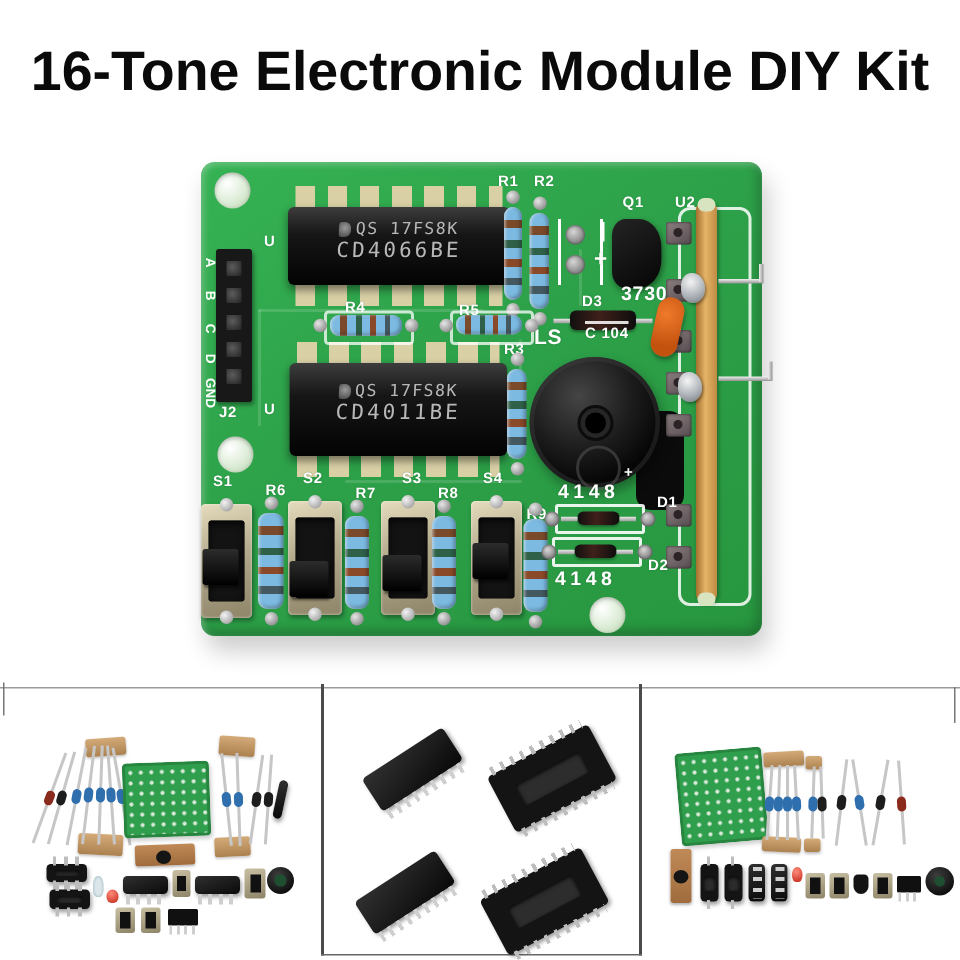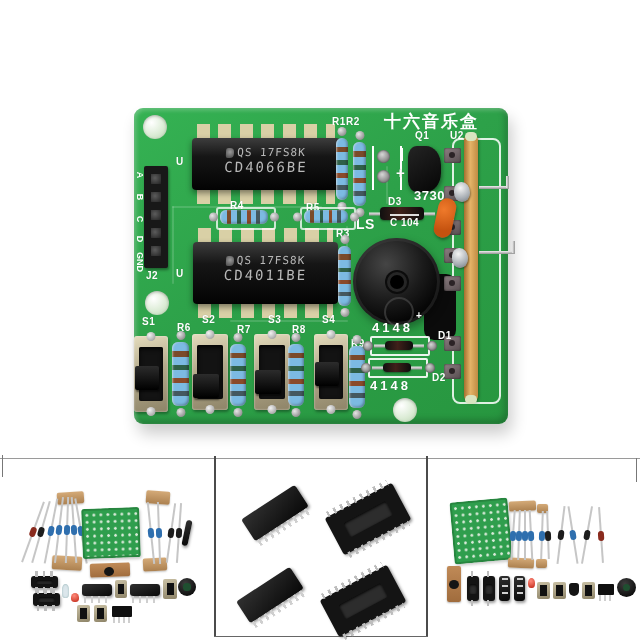--- a/index.html
+++ b/index.html
@@ -137,34 +137,34 @@
         background:repeating-linear-gradient(90deg,#cfcfcf 0 2px,rgba(0,0,0,0) 2px 5px);}
   .ledp{position:absolute;background:radial-gradient(circle at 40% 30%,#ff8a7a,#c02616);border-radius:50% 50% 42% 42%;}
   .ledc{position:absolute;background:rgba(215,227,233,.9);border-radius:45% 45% 35% 35%;box-shadow:inset 0 0 2px #8aa;}
   .transp{position:absolute;background:#141414;border-radius:4px 4px 7px 7px;}
 </style>
 </head>
 <body>
 
 <div id="stage">
 
+  <div id="title">16-Tone Electronic Module DIY Kit</div>
 
   <div id="pcb">
 
     <div class="tr" style="left:38px;top:98px;width:150px;height:2px"></div>
     <div class="tr" style="left:38px;top:98px;width:2px;height:78px"></div>
     <div class="tr" style="left:212px;top:118px;width:2px;height:58px"></div>
     <div class="tr" style="left:96px;top:212px;width:118px;height:2px"></div>
     <div class="tr" style="left:252px;top:58px;width:2px;height:38px"></div>
 
     <div class="hole" style="left:9px;top:7px"></div>
     <div class="hole" style="left:11px;top:183px"></div>
     <div class="hole" style="left:259px;top:290px"></div>
 
-    <div id="cnTitle">十六音乐盒</div>
 
     <div class="lbl" style="left:42px;top:48px">U</div>
     <div class="lbl" style="left:42px;top:160px">U</div>
 
     <div class="ic" style="left:58px;top:16px;width:148px;height:80px">
       <div class="prow top"></div>
       <div class="prow bot"></div>
       <div class="body">
         <div class="l1"><b class="tilogo"></b><span>QS 17FS8K</span></div>
         <div class="l2">CD4066BE</div>
@@ -188,21 +188,21 @@
         <i></i>
       </div>
     <div class="plabel" style="top:62px">A</div>
     <div class="plabel" style="top:84px">B</div>
     <div class="plabel" style="top:106px">C</div>
     <div class="plabel" style="top:126px">D</div>
     <div class="plabel" style="top:148px">GND</div>
     <div class="lbl" style="left:12px;top:162px">J2</div>
 
     <div class="lbl" style="left:198px;top:8px">R1</div>
-    <div class="lbl" style="left:212px;top:8px">R2</div>
+    <div class="lbl" style="left:222px;top:8px">R2</div>
     <div class="res" style="left:202px;top:30px;width:12px;height:62px"></div>
     <div class="res" style="left:219px;top:34px;width:13px;height:64px"></div>
     <div class="brk" style="left:238px;top:38px;width:26px;height:44px"></div>
     <div class="pad" style="left:243px;top:42px;width:13px;height:13px"></div>
     <div class="pad" style="left:243px;top:62px;width:13px;height:13px"></div>
     <div id="minusbar"></div>
     <div class="lbl big" style="left:262px;top:56px;font-size:15px">+</div>
 
     <div class="lbl" style="left:281px;top:22px">Q1</div>
     <div id="q1"></div>

